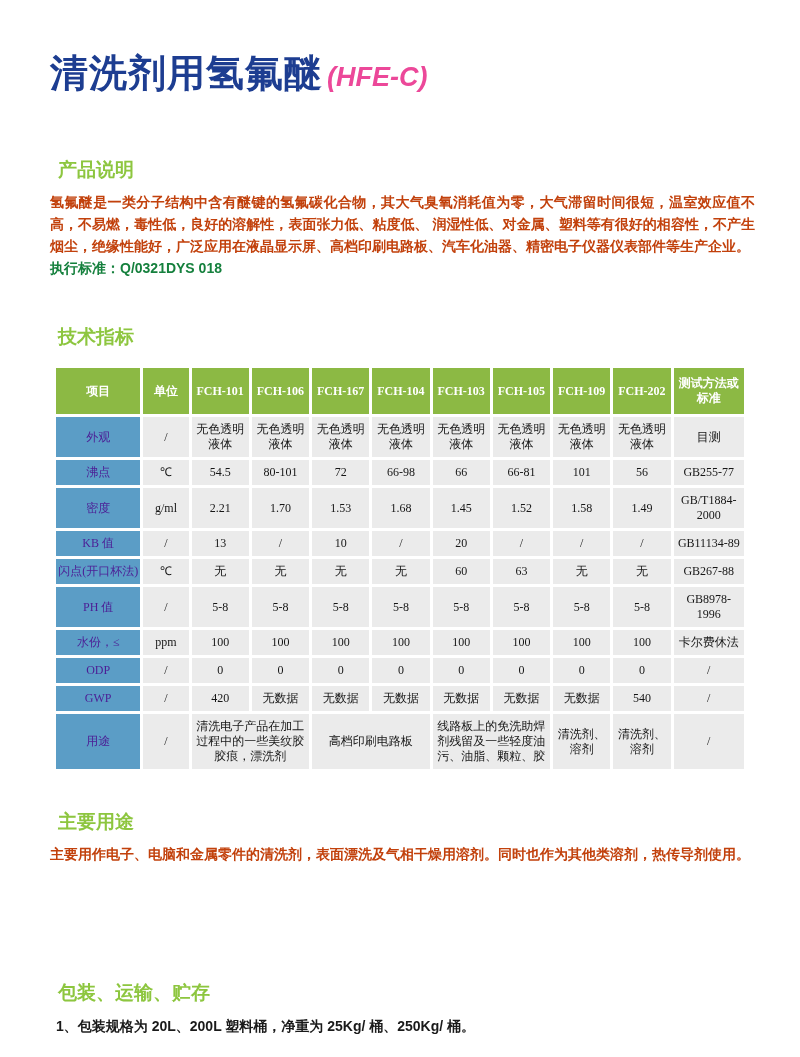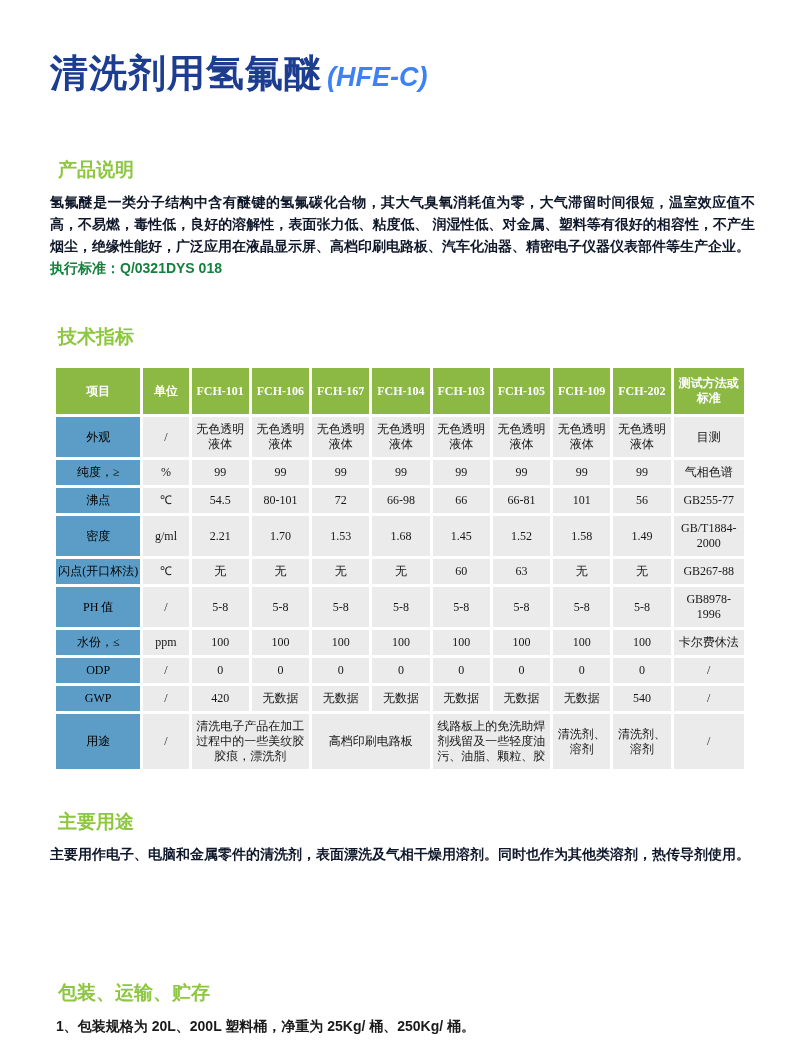--- a/index.html
+++ b/index.html
@@ -18,21 +18,21 @@
   h1.page-title {
     margin: 0;
     font-size: 38px;
     line-height: 46px;
     font-weight: bold;
     color: #1d3d91;
     letter-spacing: 1px;
     white-space: nowrap;
   }
   h1.page-title .title-code {
-    color: #3b82f6;
+    color: #ec4899;
     font-style: italic;
     font-size: 27px;
     font-weight: bold;
     margin-left: 4px;
     letter-spacing: 0;
   }
   
   h2.sec-heading {
     margin: 8px;
     font-size: 19px;
@@ -43,21 +43,21 @@
   .sec-desc { margin-top: 58px; }
   .sec-tech { margin-top: 46px; }
   .sec-uses { margin-top: 38px; }
   .sec-pack { margin-top: 116px; }
   
   .body-text {
     margin: 9px 0 0 0;
     font-size: 14px;
     font-weight: bold;
     line-height: 22px;
-    color: #0f172a;
+    color: #c2410c;
     text-align: justify;
   }
   .standard-line {
     margin: 0;
     font-size: 14px;
     font-weight: bold;
     line-height: 22px;
     color: #15803d;
   }
   
@@ -78,21 +78,21 @@
   }
   table.specs thead th {
     background: #8cb944;
     color: #ffffff;
     font-size: 12px;
     font-weight: bold;
     height: 36px;
   }
   table.specs tbody th.rowlabel {
     background: #5b9dc6;
-    color: #000000;
+    color: #4c1d95;
     font-size: 12px;
     font-weight: normal;
   }
   table.specs tbody td {
     background: #ebebeb;
     color: #161616;
     font-size: 12px;
   }
   
   ul.pack-list {
@@ -159,33 +159,20 @@
             <td>无色透明液体</td>
             <td>无色透明液体</td>
             <td>无色透明液体</td>
             <td>无色透明液体</td>
             <td>无色透明液体</td>
             <td>无色透明液体</td>
             <td>无色透明液体</td>
             <td>目测</td>
           </tr>
           <tr>
-            <th class="rowlabel">纯度，≥</th>
-            <td>%</td>
-            <td>99</td>
-            <td>99</td>
-            <td>99</td>
-            <td>99</td>
-            <td>99</td>
-            <td>99</td>
-            <td>99</td>
-            <td>99</td>
-            <td>气相色谱</td>
-          </tr>
-          <tr>
             <th class="rowlabel">沸点</th>
             <td>℃</td>
             <td>54.5</td>
             <td>80-101</td>
             <td>72</td>
             <td>66-98</td>
             <td>66</td>
             <td>66-81</td>
             <td>101</td>
             <td>56</td>
@@ -198,20 +185,33 @@
             <td>1.70</td>
             <td>1.53</td>
             <td>1.68</td>
             <td>1.45</td>
             <td>1.52</td>
             <td>1.58</td>
             <td>1.49</td>
             <td>GB/T1884-2000</td>
           </tr>
           <tr>
+            <th class="rowlabel">KB 值</th>
+            <td>/</td>
+            <td>13</td>
+            <td>/</td>
+            <td>10</td>
+            <td>/</td>
+            <td>20</td>
+            <td>/</td>
+            <td>/</td>
+            <td>/</td>
+            <td>GB11134-89</td>
+          </tr>
+          <tr>
             <th class="rowlabel">闪点(开口杯法)</th>
             <td>℃</td>
             <td>无</td>
             <td>无</td>
             <td>无</td>
             <td>无</td>
             <td>60</td>
             <td>63</td>
             <td>无</td>
             <td>无</td>

